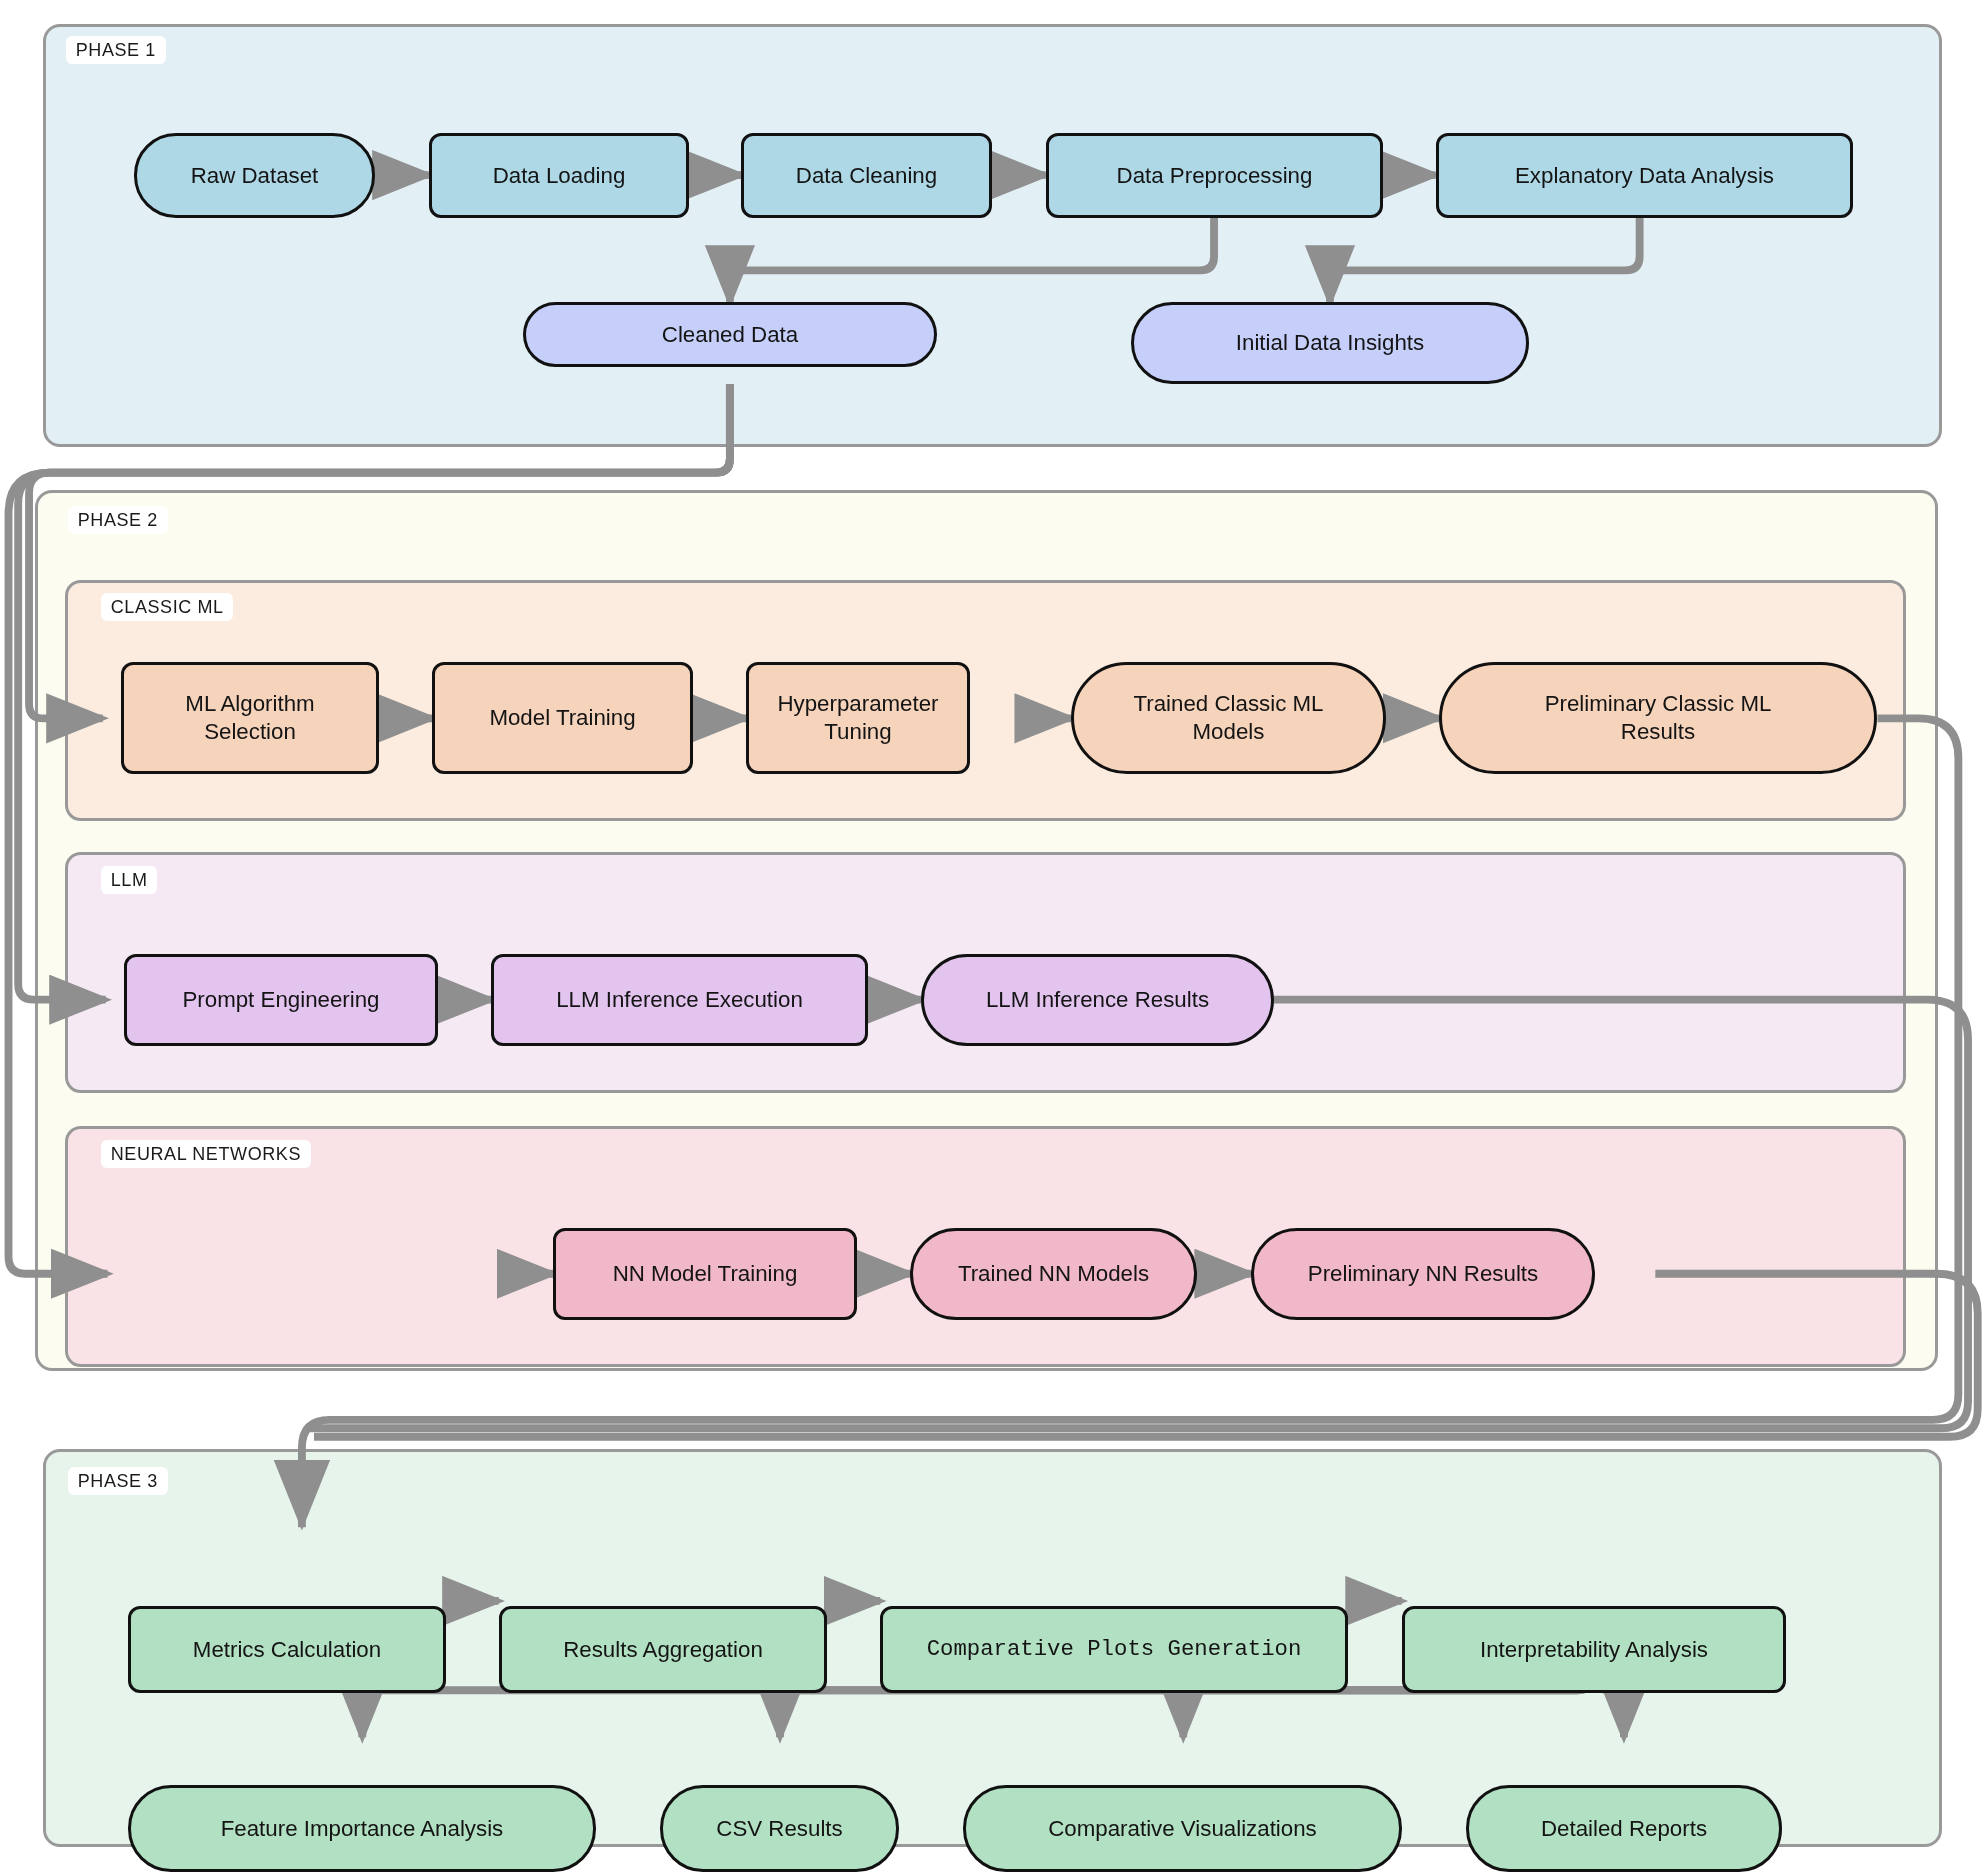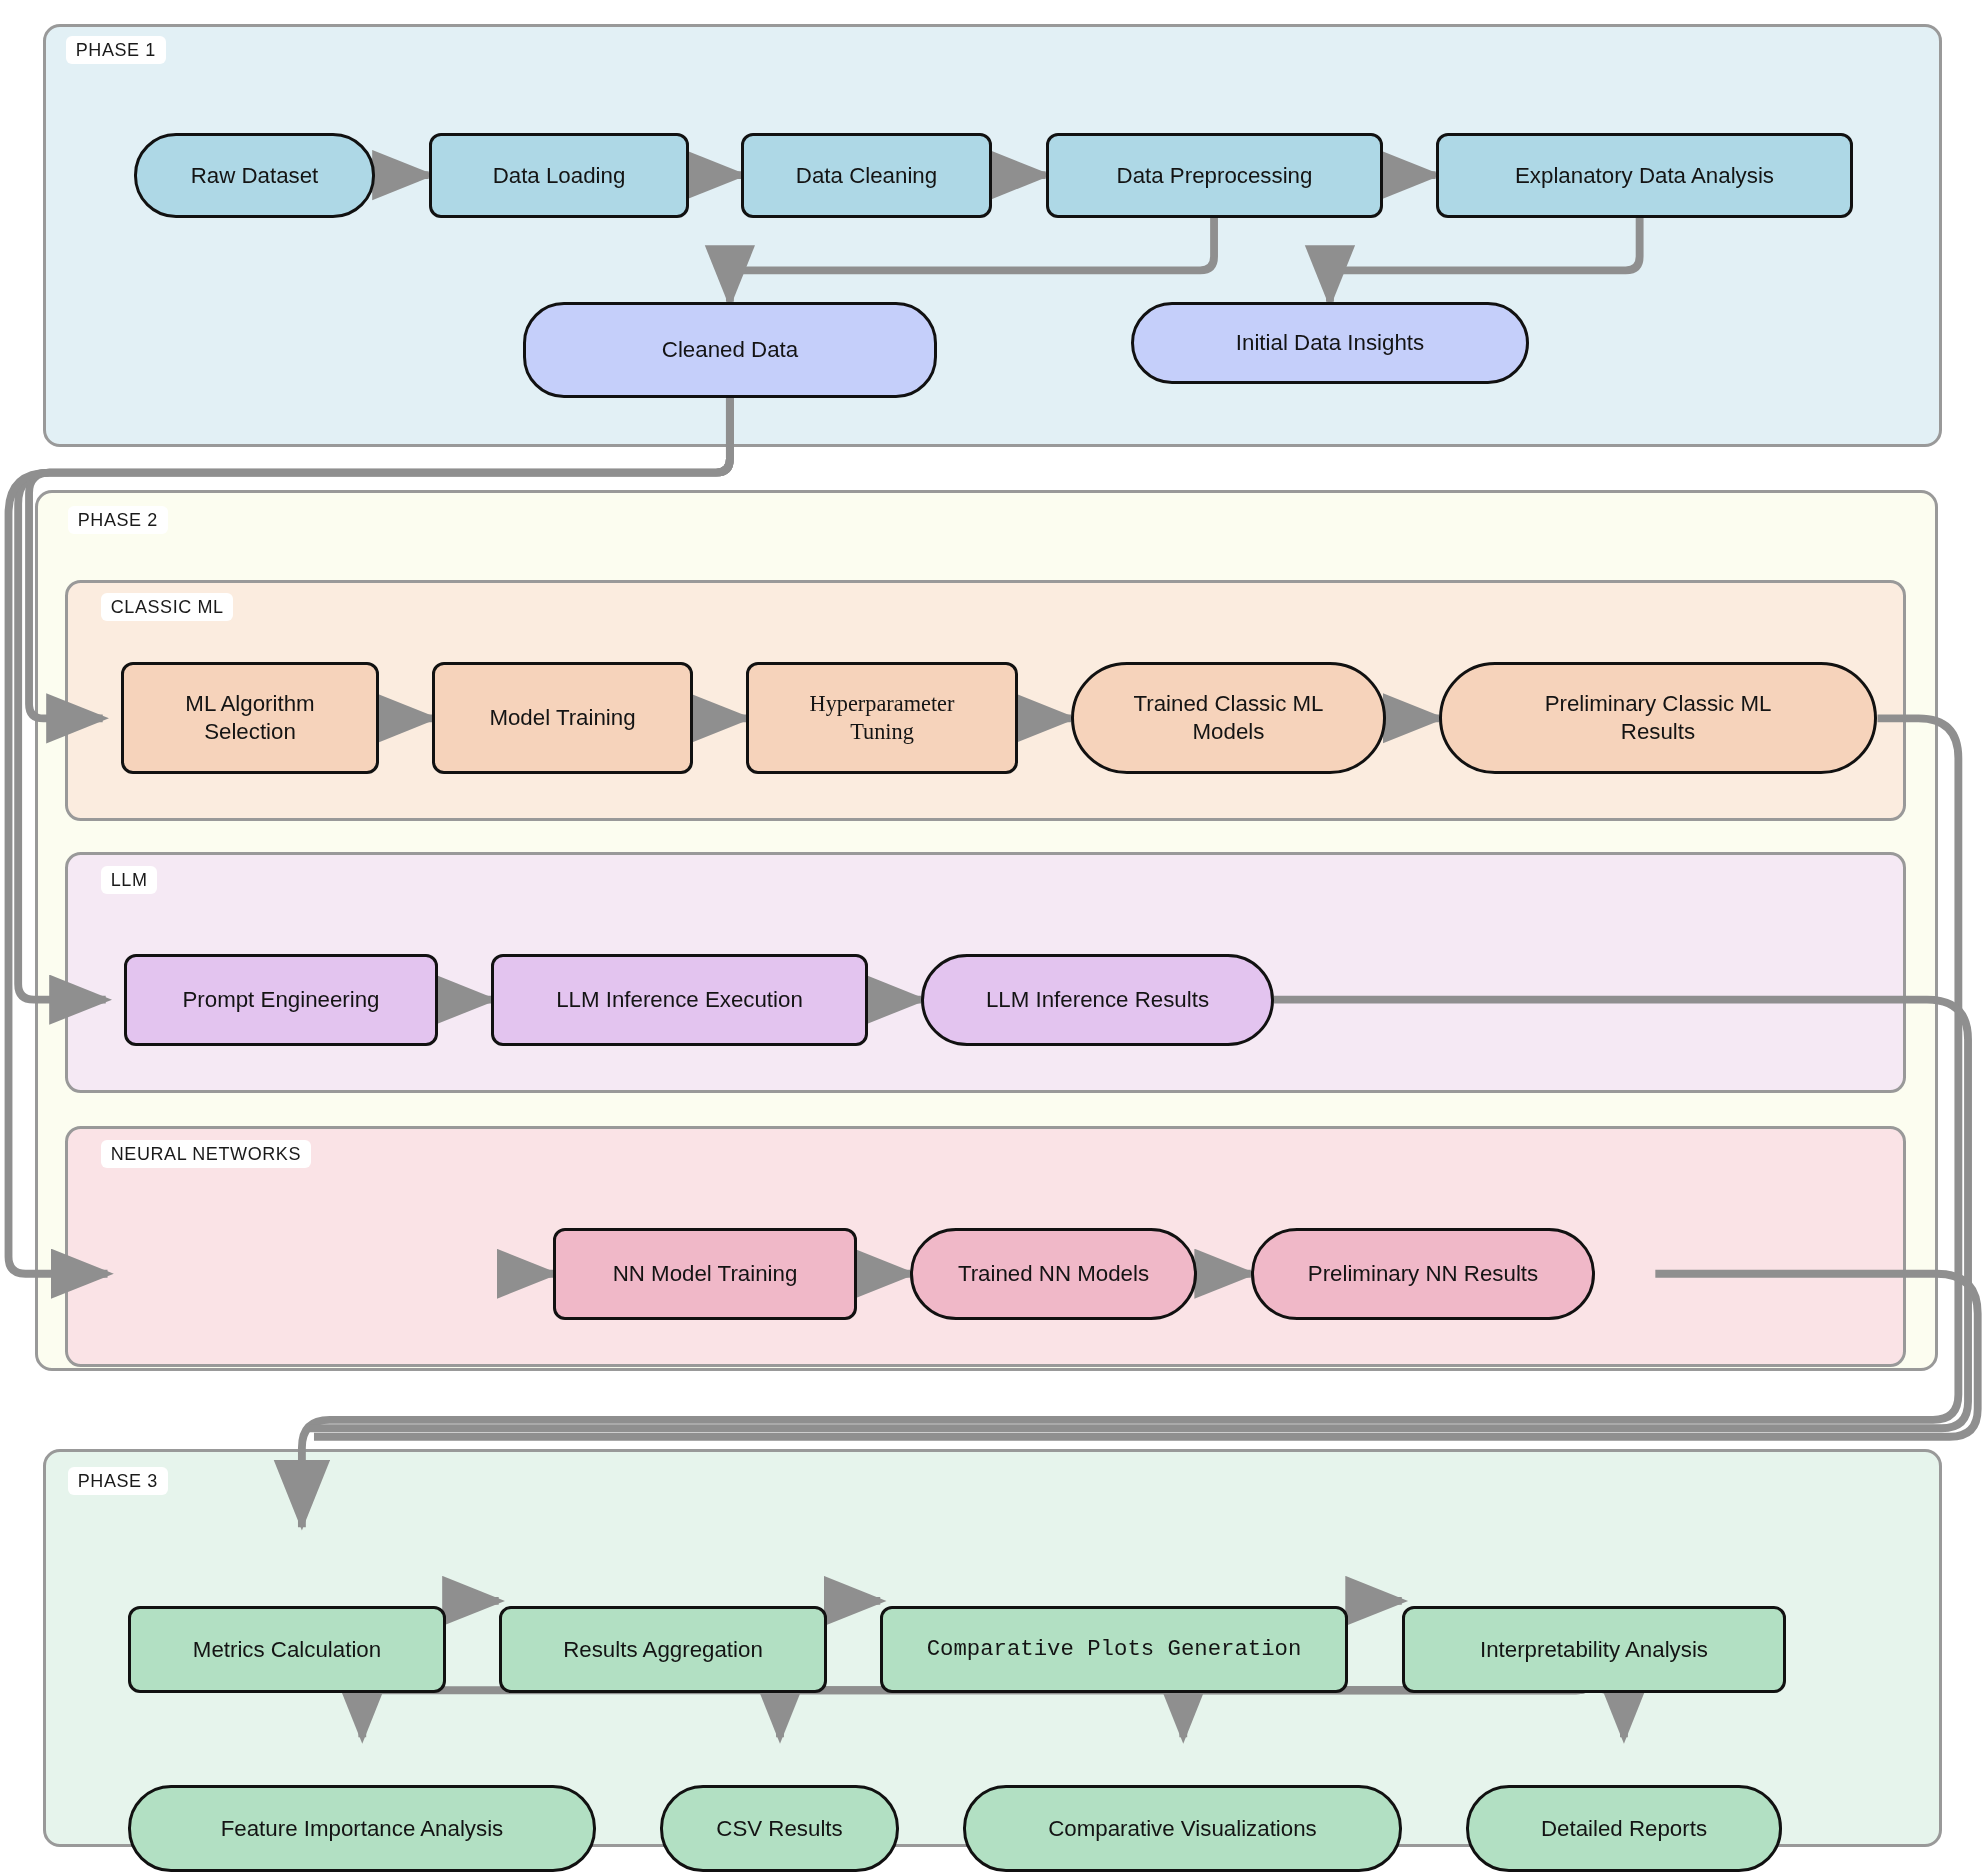--- a/index.html
+++ b/index.html
@@ -127,35 +127,35 @@
   <div class="phase t-phase1" style="left:43px;top:24px;width:1899px;height:423px;">
   </div>
   <div class="phase-label" style="left:66px;top:36px;">PHASE 1</div>
 
   <div class="node n-blue" style="left:134px;top:133px;width:241px;height:85px;border-radius:42px;">Raw Dataset</div>
   <div class="node n-blue" style="left:429px;top:133px;width:260px;height:85px;">Data Loading</div>
   <div class="node n-blue" style="left:741px;top:133px;width:251px;height:85px;">Data Cleaning</div>
   <div class="node n-blue" style="left:1046px;top:133px;width:337px;height:85px;">Data Preprocessing</div>
   <div class="node n-blue" style="left:1436px;top:133px;width:417px;height:85px;">Explanatory Data Analysis</div>
 
-  <div class="node n-lav" style="left:523px;top:302px;width:414px;height:96px;border-radius:41px;">Cleaned Data</div>
+  <div class="node n-lav" style="left:523px;top:302px;width:414px;height:65px;border-radius:41px;">Cleaned Data</div>
   <div class="node n-lav" style="left:1131px;top:302px;width:398px;height:82px;border-radius:41px;">Initial Data Insights</div>
 
   <div class="phase t-phase2" style="left:35px;top:490px;width:1903px;height:881px;">
   </div>
   <div class="phase-label" style="left:68px;top:506px;">PHASE 2</div>
 
   <div class="subgraph t-classic" style="left:65px;top:580px;width:1841px;height:241px;">
   </div>
   <div class="sub-label" style="left:101px;top:593px;">CLASSIC ML</div>
 
   <div class="node n-peach" style="left:121px;top:662px;width:258px;height:112px;">ML Algorithm
 Selection</div>
   <div class="node n-peach" style="left:432px;top:662px;width:261px;height:112px;">Model Training</div>
-  <div class="node n-peach" style="left:746px;top:662px;width:272px;height:112px;font-family:Liberation Serif, serif;">Hyperparameter
+  <div class="node n-peach" style="left:746px;top:662px;width:224px;height:112px;">Hyperparameter
 Tuning</div>
   <div class="node n-peach" style="left:1439px;top:662px;width:438px;height:112px;border-radius:56px;">Preliminary Classic ML
 Results</div>
   <div class="node n-peach" style="left:1071px;top:662px;width:315px;height:112px;border-radius:56px;">Trained Classic ML
 Models</div>
 
   <div class="subgraph t-llm" style="left:65px;top:852px;width:1841px;height:241px;">
   </div>
   <div class="sub-label" style="left:101px;top:866px;">LLM</div>
 

